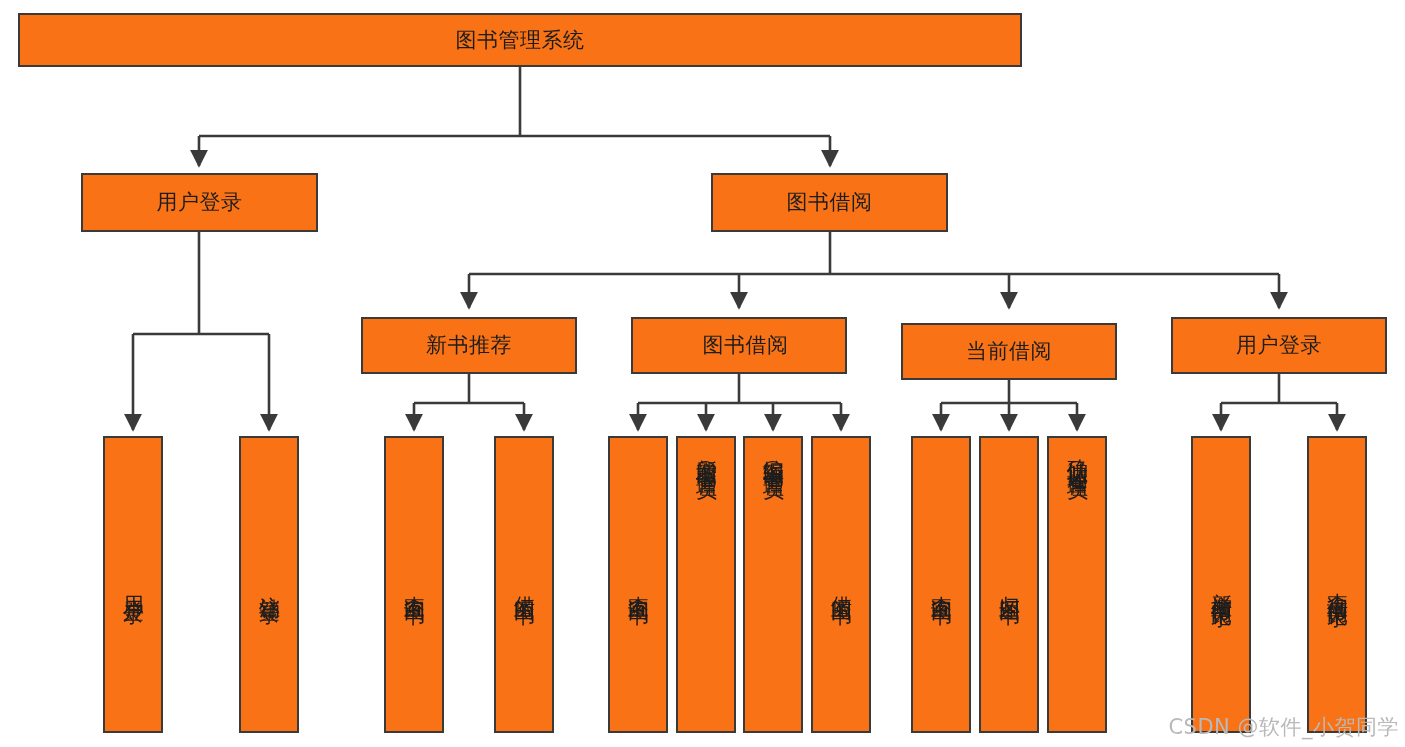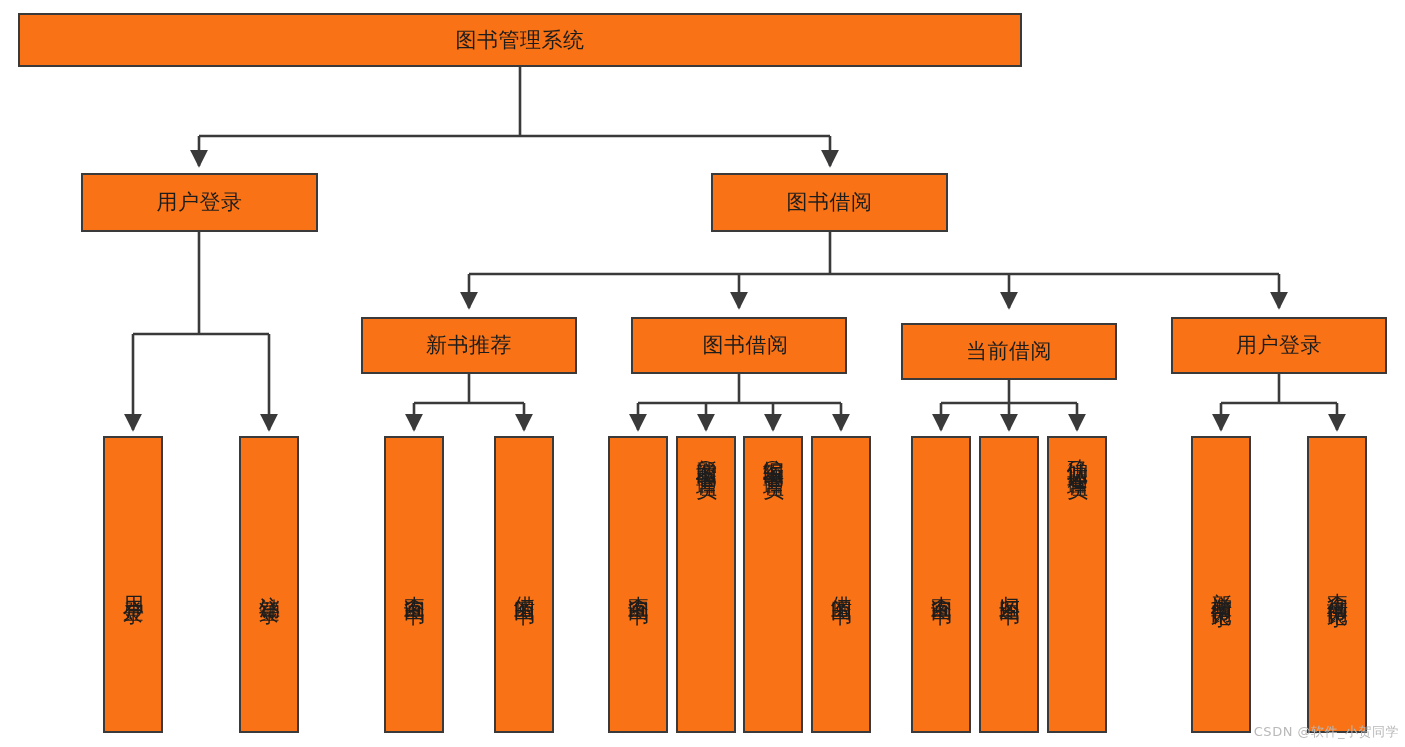--- a/index.html
+++ b/index.html
@@ -56,21 +56,21 @@
     align-items: flex-start;
     padding-top: 4px;
   }
   .node.v-mid {
     align-items: center;
   }
   #watermark {
     position: absolute;
     right: 6px;
     bottom: 6px;
-    font-size: 13px;
+    font-size: 21px;
     color: #b9b9b9;
     letter-spacing: 0.5px;
     z-index: 5;
     white-space: nowrap;
   }
 </style>
 </head>
 <body>
 
 <div id="diagram-root">

